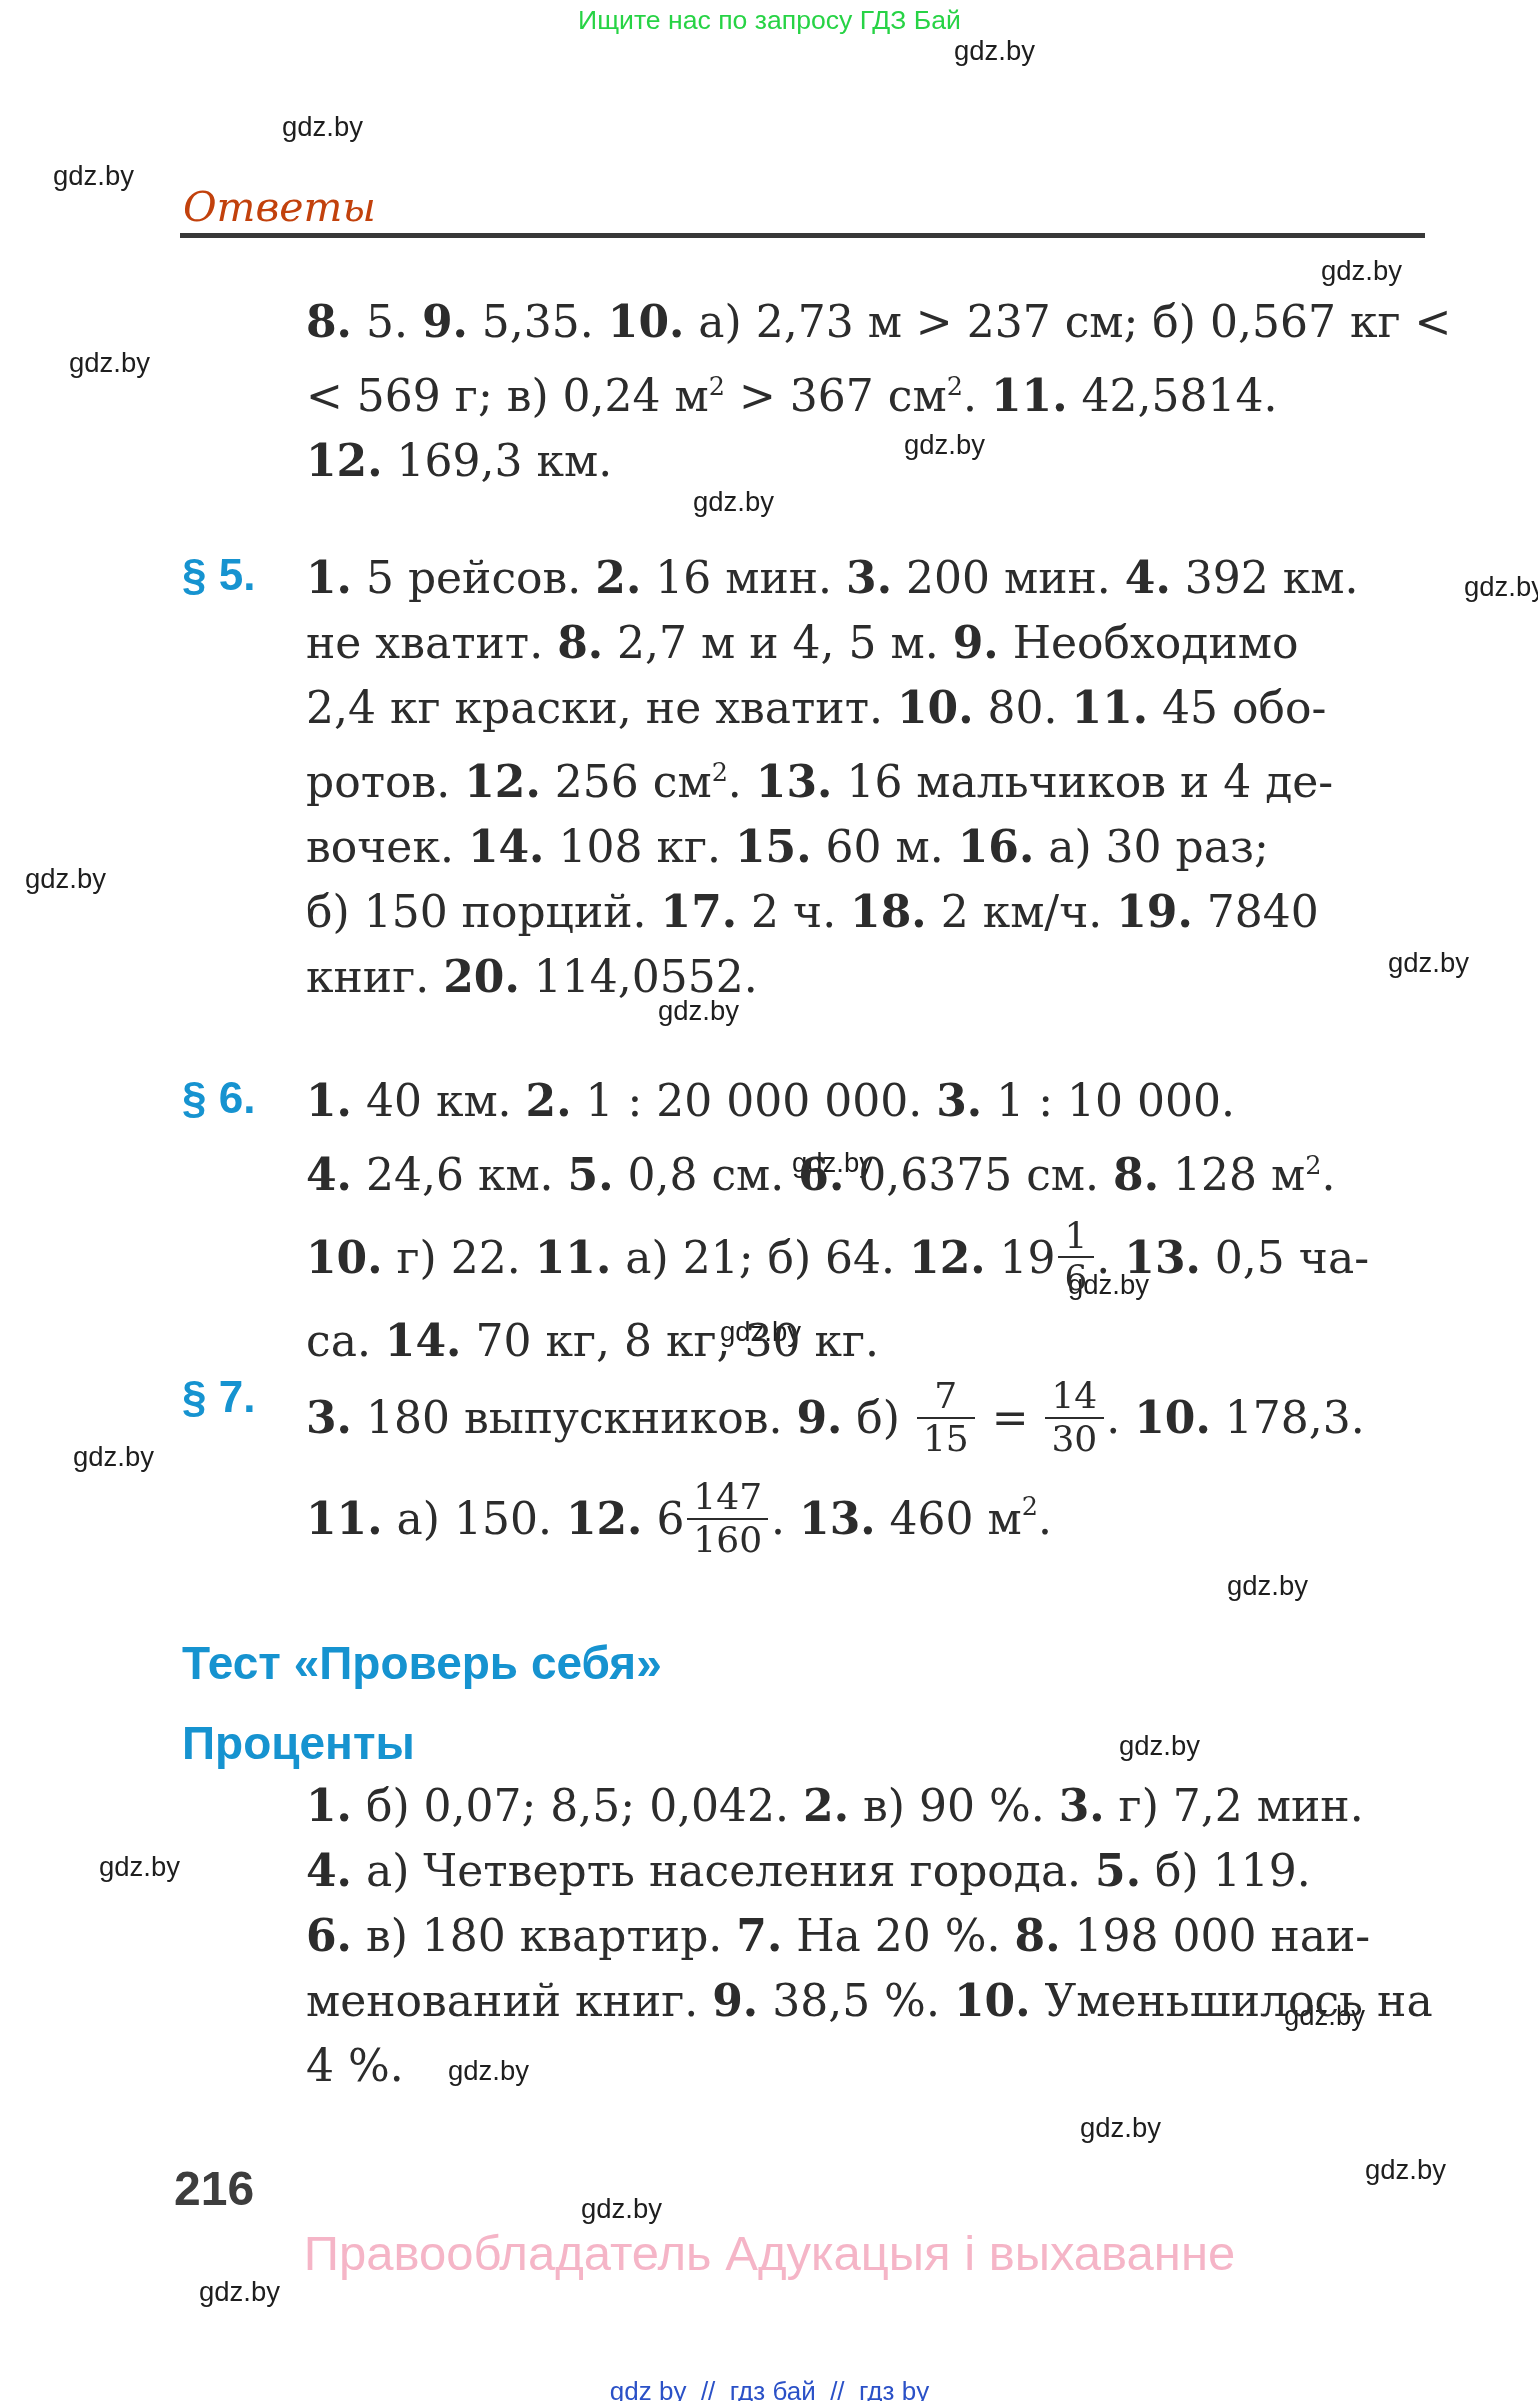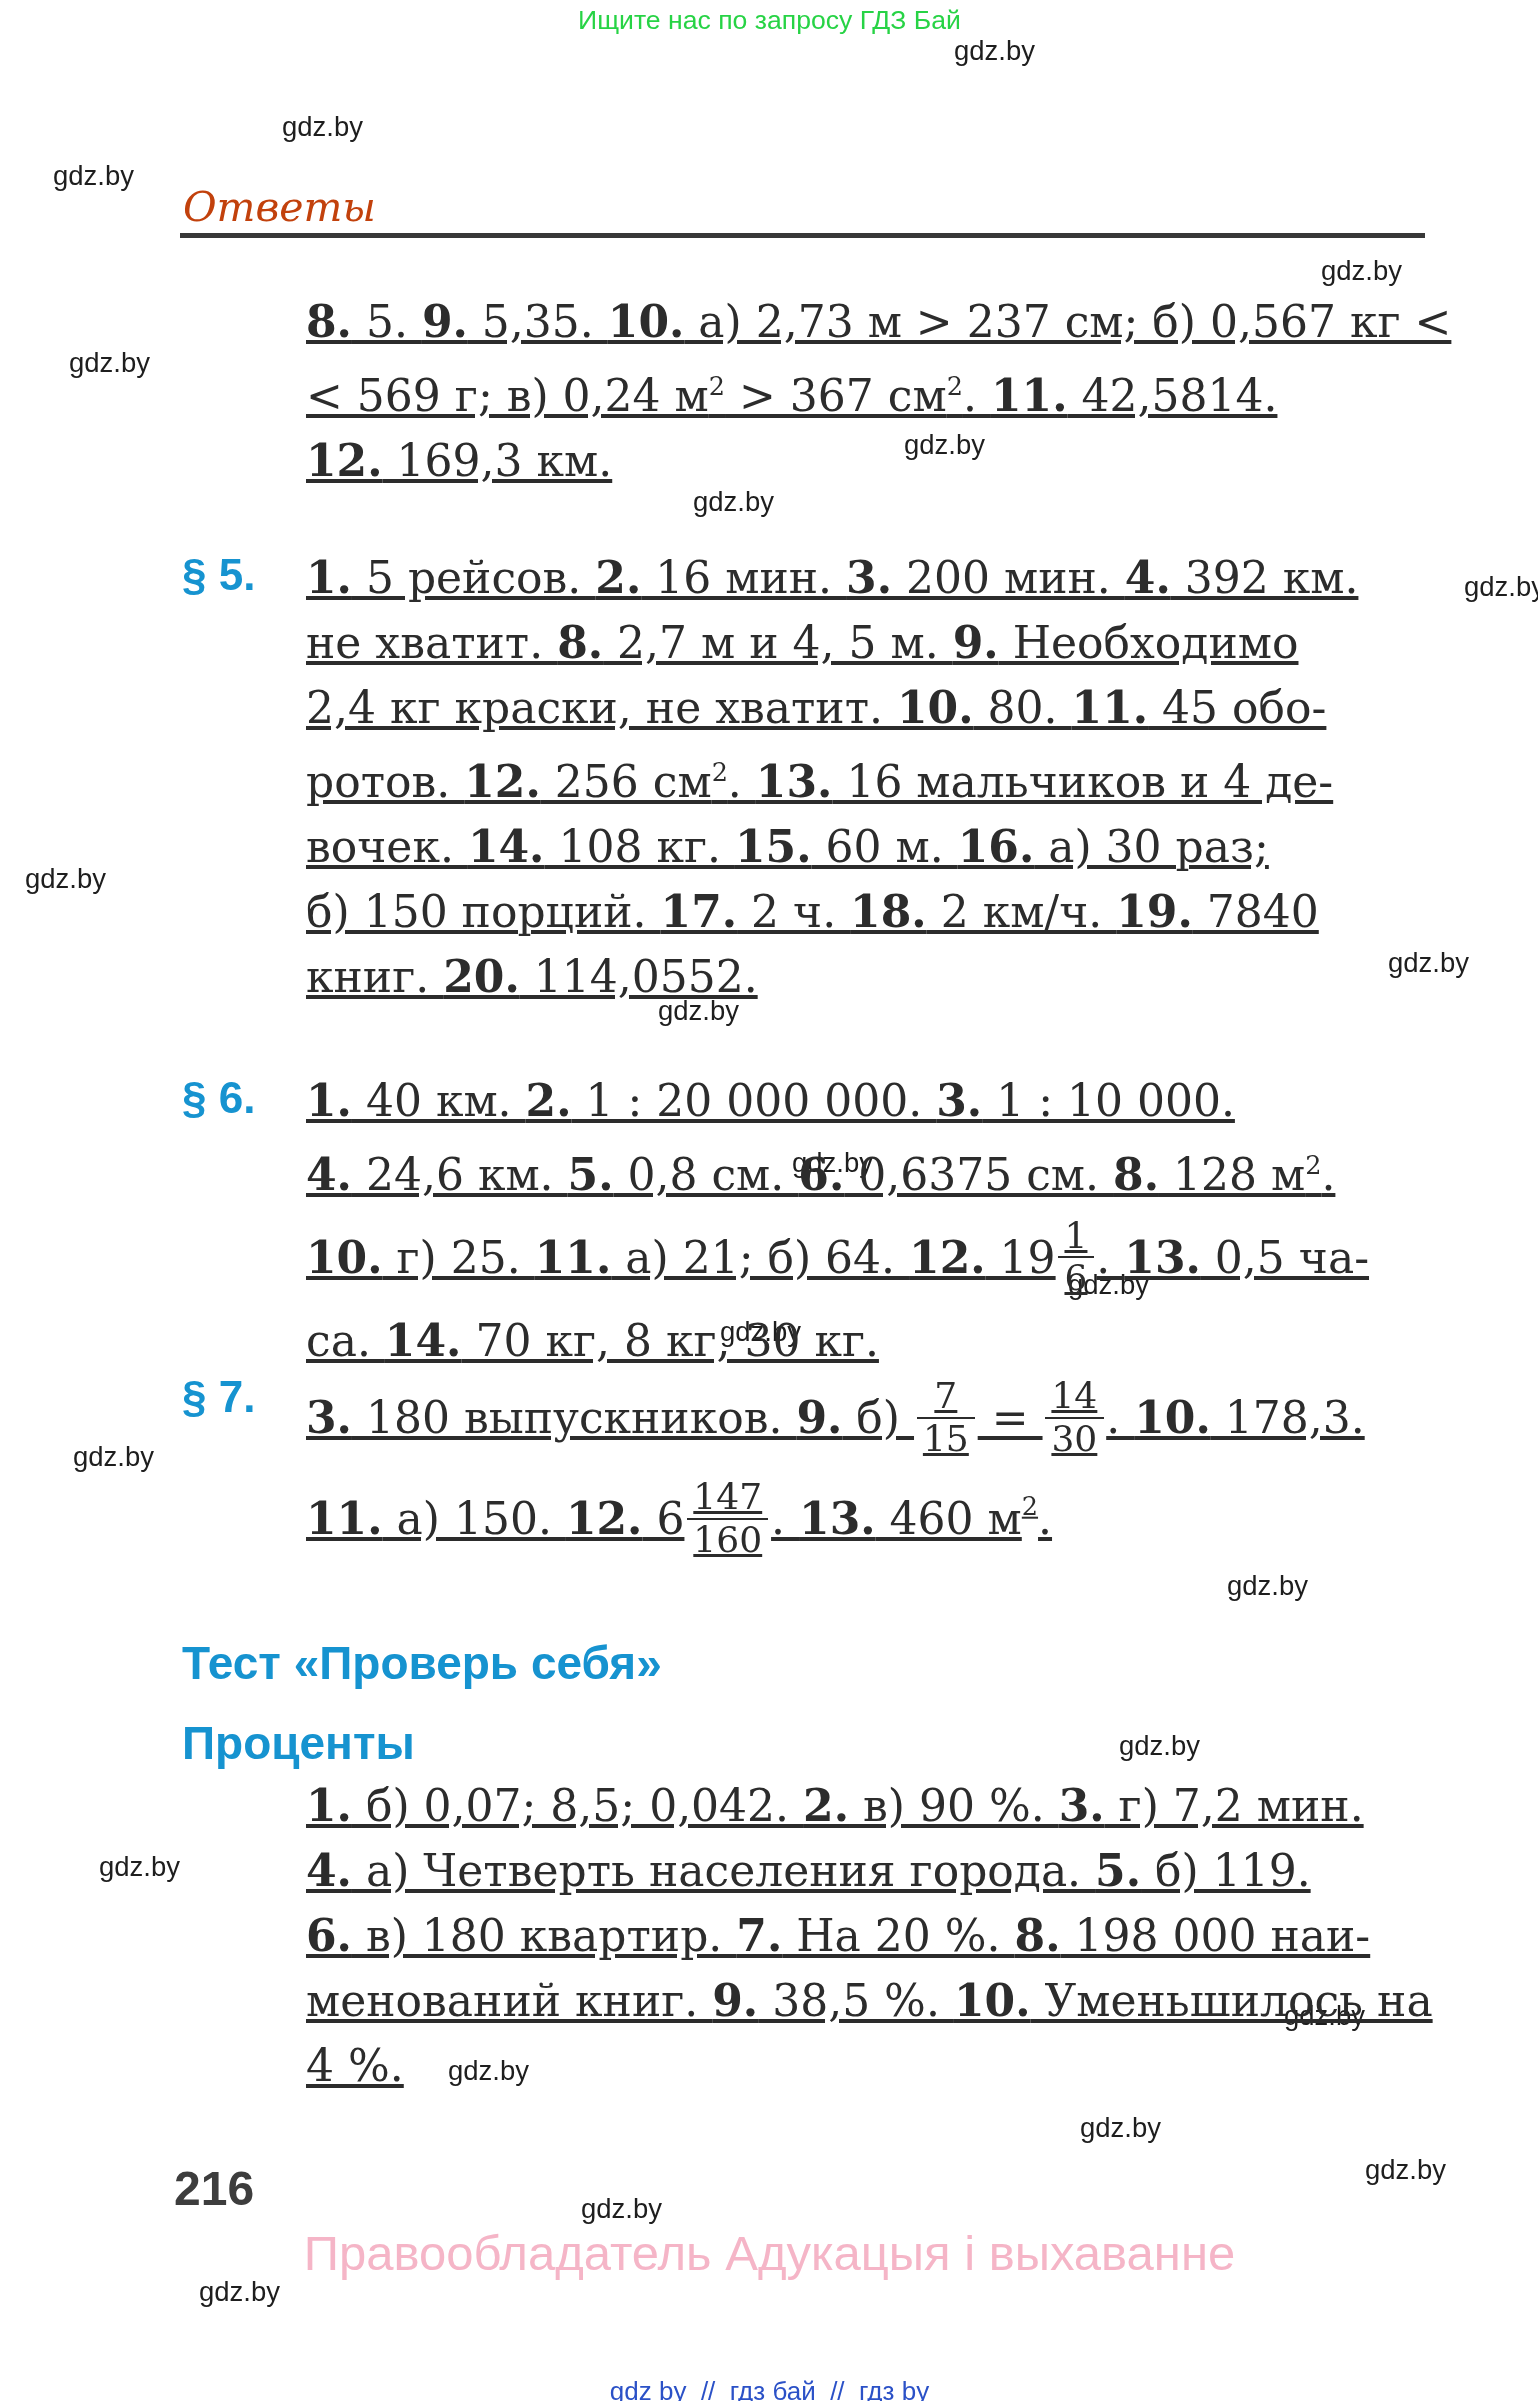--- a/index.html
+++ b/index.html
@@ -32,21 +32,21 @@
 
   
   .section{position:absolute;left:182px;width:1277px;}
   #sec-intro{top:289px;}
   #sec-par5{top:545px;}
   #sec-par6{top:1068px;}
   #sec-par7{top:1367px;}
   .section .marker{position:absolute;left:0;top:5.3px;font-family:"Liberation Sans", sans-serif;
                    font-weight:bold;font-size:44px;color:#1693d0;}
   .section .lines{margin-left:124px;}
-  .line{font-size:44px;line-height:65px;color:#2c2c2c;white-space:nowrap;text-decoration:underline;}
+  .line{font-size:44px;line-height:65px;color:#2c2c2c;white-space:nowrap;}
   .line span{white-space:pre;}
   .line .bold{font-weight:bold;}
   .line.tall{display:flex;align-items:center;height:101px;line-height:normal;}
   .sup{font-size:0.58em;vertical-align:0.62em;}
   .tall .sup{align-self:center;transform:translateY(-13.3px);}
   .frac{display:inline-block;vertical-align:middle;text-align:center;margin:0 2.7px;}
   .frac .n,.frac .d{display:block;font-size:0.82em;line-height:1.12;padding:0 6.2px;}
   .frac .d{border-top:2.7px solid #2c2c2c;}
 
   
@@ -121,21 +121,21 @@
           <div class="line"><span class="reg">книг. </span><span class="bold">20.</span><span class="reg"> 114,0552.</span></div>
         </div>
     </section>
     <section class="section" id="sec-par6">
       <div class="marker">§ 6.</div>
       <div class="lines">
           <div class="line"><span class="bold">1.</span><span class="reg"> 40 км. </span><span class="bold">2.</span><span class="reg"> 1 : 20 000 000. </span><span class="bold">3.</span><span class="reg"> 1 : 10 000.</span></div>
           <div class="line"><span class="bold">4.</span><span class="reg"> 24,6 км. </span><span class="bold">5.</span><span class="reg"> 0,8 см. </span><span class="bold">6.</span><span class="reg"> 0,6375 см. </span><span class="bold">8.</span><span class="reg"> 128 м</span><span class="sup">2</span><span class="reg">.</span></div>
           <div class="line tall">
             <span class="bold">10.</span>
-            <span class="reg"> г) 25. </span>
+            <span class="reg"> г) 22. </span>
             <span class="bold">11.</span>
             <span class="reg"> а) 21; б) 64. </span>
             <span class="bold">12.</span>
             <span class="reg"> 19</span>
             <span class="frac"><span class="n">1</span><span class="d">6</span></span>
             <span class="reg">. </span>
             <span class="bold">13.</span>
             <span class="reg"> 0,5 ча-</span>
           </div>
           <div class="line"><span class="reg">са. </span><span class="bold">14.</span><span class="reg"> 70 кг, 8 кг, 30 кг.</span></div>

